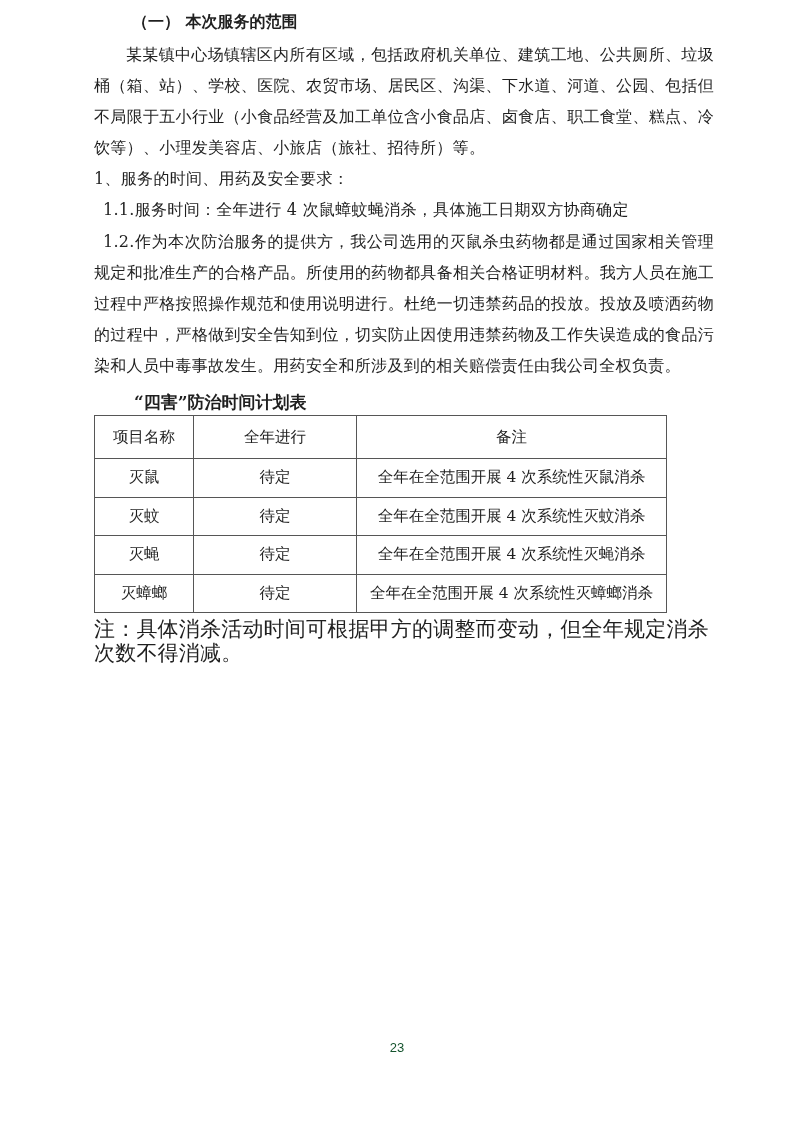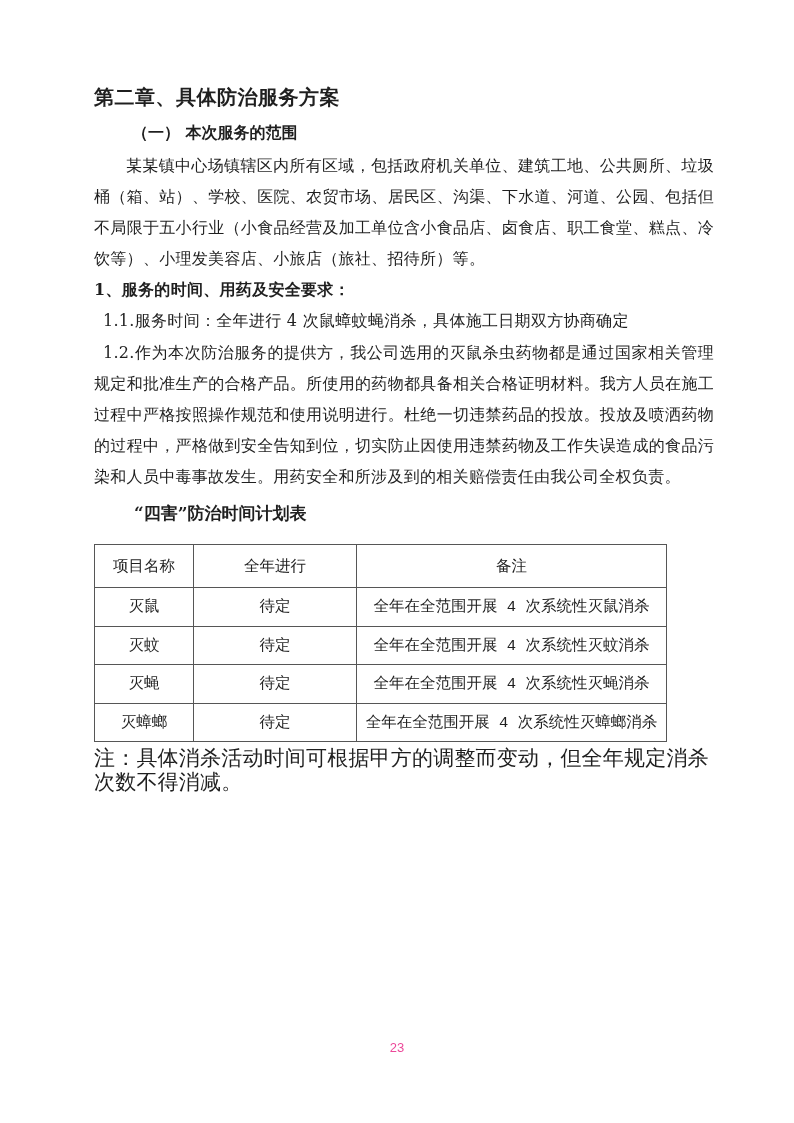--- a/index.html
+++ b/index.html
@@ -33,35 +33,34 @@
     line-height: 24px;
     font-weight: bold;
   }
   .body-text p {
     font-size: 16px;
     line-height: 31.1px;
     text-align: justify;
     letter-spacing: 0.3px;
   }
   .p-scope { margin-top: 5px; text-indent: 2em; }
-  .p-flush { text-indent: 0; font-weight: bold; }
+  .p-flush { text-indent: 0; }
   .p-item { text-indent: 9px; }
   .table-title {
     margin-top: 8px;
     margin-left: 40px;
     font-size: 17px;
     line-height: 26px;
     font-weight: bold;
   }
   table.schedule {
-    margin-top: 18px;
+    margin-top: 0;
     width: 572px;
     border-collapse: collapse;
     table-layout: fixed;
-    font-family: Liberation Mono, monospace;
   }
   table.schedule th, table.schedule td {
     border: 1px solid #565656;
     font-weight: normal;
     font-size: 15.5px;
     text-align: center;
     vertical-align: middle;
     padding: 0 2px;
     overflow: hidden;
     white-space: nowrap;
@@ -77,31 +76,30 @@
     line-height: 24px;
     letter-spacing: 0.2px;
   }
   .page-number {
     position: absolute;
     top: 1040px;
     left: 0;
     width: 100%;
     text-align: center;
     font-size: 13px;
-    color: #ec4899;
+    color: #14532d;
     font-family: "Liberation Sans", "DejaVu Sans", sans-serif;
   }
 </style>
 </head>
 <body>
 
 <div class="page">
   <div class="content">
 
-    <div class="chapter-heading">第二章、具体防治服务方案</div>
 
     <div class="section-heading">（一） 本次服务的范围</div>
 
     <div class="body-text">
       <p class="p-scope">某某镇中心场镇辖区内所有区域，包括政府机关单位、建筑工地、公共厕所、垃圾桶（箱、站）、学校、医院、农贸市场、居民区、沟渠、下水道、河道、公园、包括但不局限于五小行业（小食品经营及加工单位含小食品店、卤食店、职工食堂、糕点、冷饮等）、小理发美容店、小旅店（旅社、招待所）等。</p>
       <p class="p-flush">1、服务的时间、用药及安全要求：</p>
       <p class="p-item">1.1.服务时间：全年进行 4 次鼠蟑蚊蝇消杀，具体施工日期双方协商确定</p>
       <p class="p-item">1.2.作为本次防治服务的提供方，我公司选用的灭鼠杀虫药物都是通过国家相关管理规定和批准生产的合格产品。所使用的药物都具备相关合格证明材料。我方人员在施工过程中严格按照操作规范和使用说明进行。杜绝一切违禁药品的投放。投放及喷洒药物的过程中，严格做到安全告知到位，切实防止因使用违禁药物及工作失误造成的食品污染和人员中毒事故发生。用药安全和所涉及到的相关赔偿责任由我公司全权负责。</p>
     </div>
 

